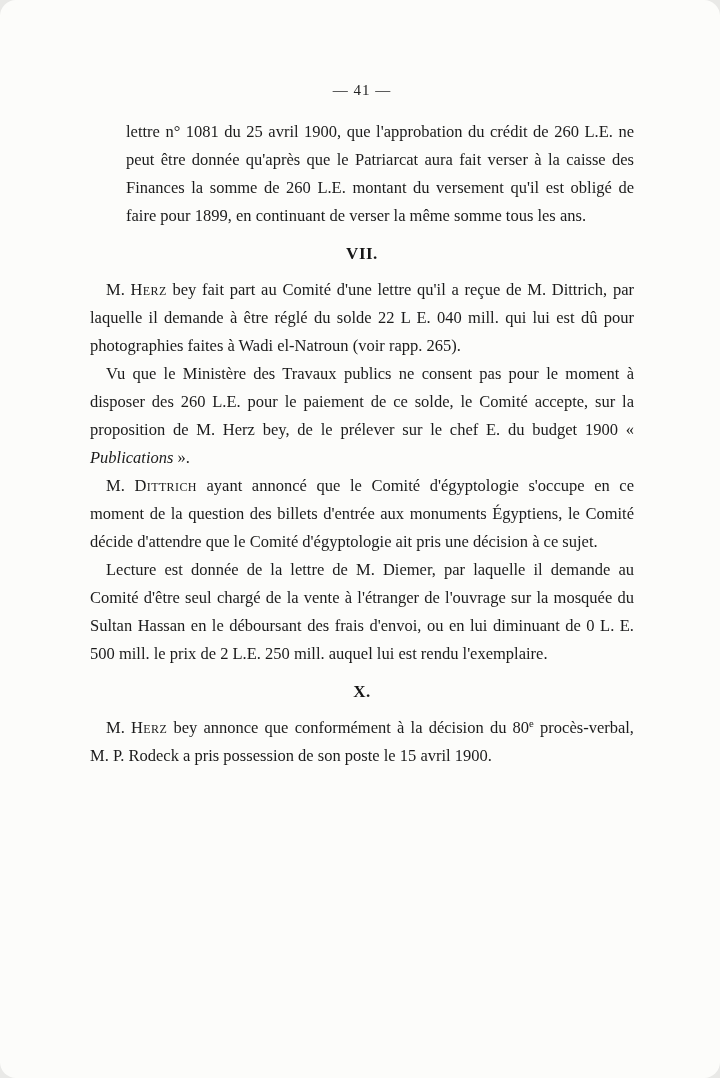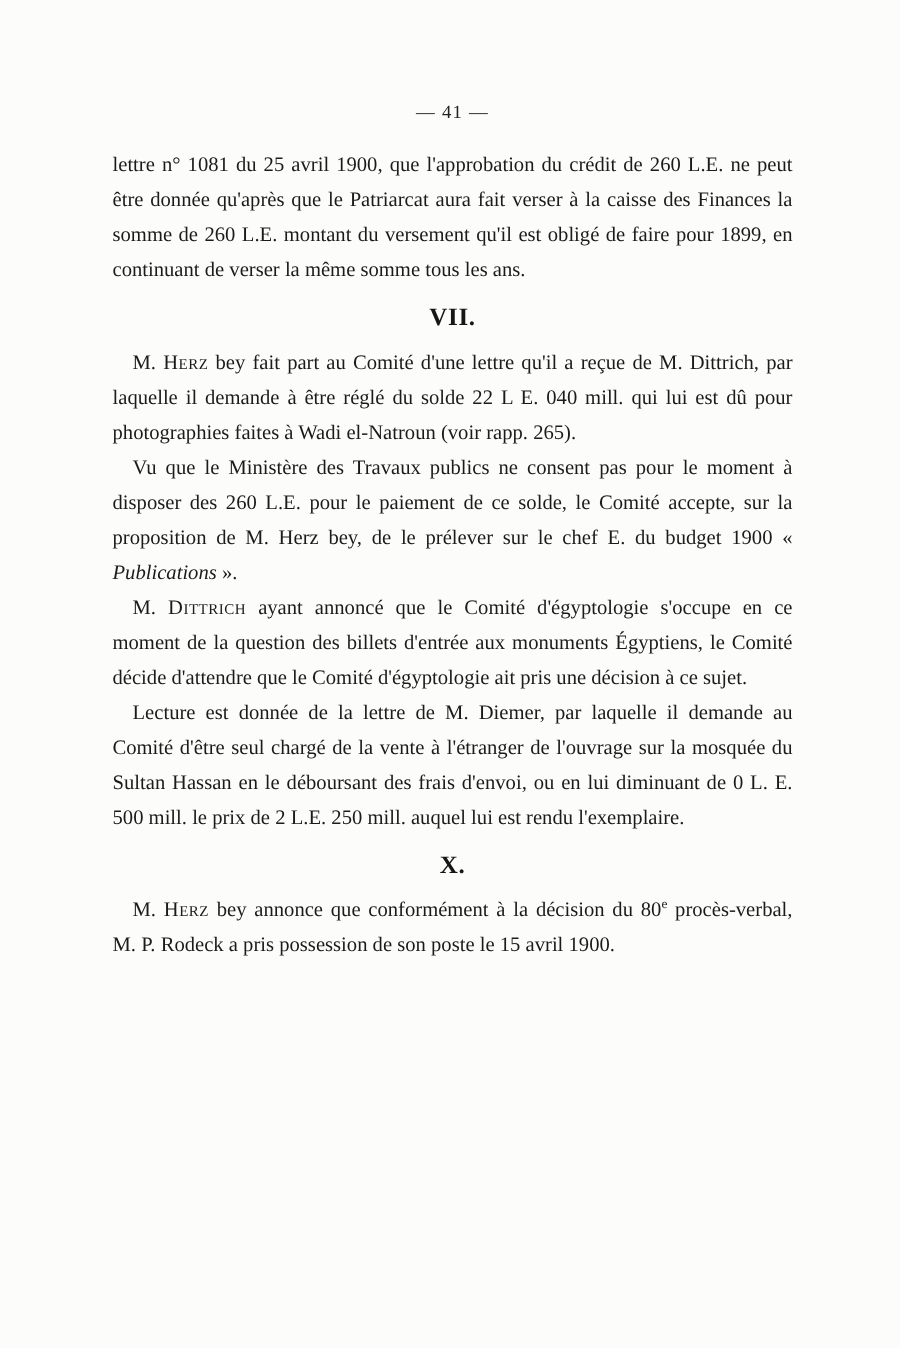--- a/index.html
+++ b/index.html
@@ -12,40 +12,42 @@
     width: 720px;
     min-height: 1078px;
     margin: 0 auto;
     box-sizing: border-box;
     background: #fcfcfa;
     color: #1b1b1b;
     font-family: "Liberation Serif", "DejaVu Serif", serif;
     font-size: 16.5px;
     line-height: 28px;
     padding: 76px 86px 60px 90px;
+    border-radius: 16px;
   }
   .page-number {
     text-align: center;
     font-size: 15px;
     letter-spacing: 1px;
     margin: 0 0 14px 0;
     color: #222;
   }
   .para {
     margin: 0;
     text-align: justify;
     text-indent: 16px;
   }
   .para.first {
     text-indent: 0;
+    margin-left: 36px;
   }
   .heading {
     text-align: center;
     font-weight: bold;
-    font-size: 20px;
+    font-size: 17px;
     letter-spacing: 0.5px;
     margin: 10px 0 8px 0;
     color: #161616;
   }
   .run { }
   .sc {
     font-variant-caps: small-caps;
     font-variant: small-caps;
     letter-spacing: 0.4px;
   }

